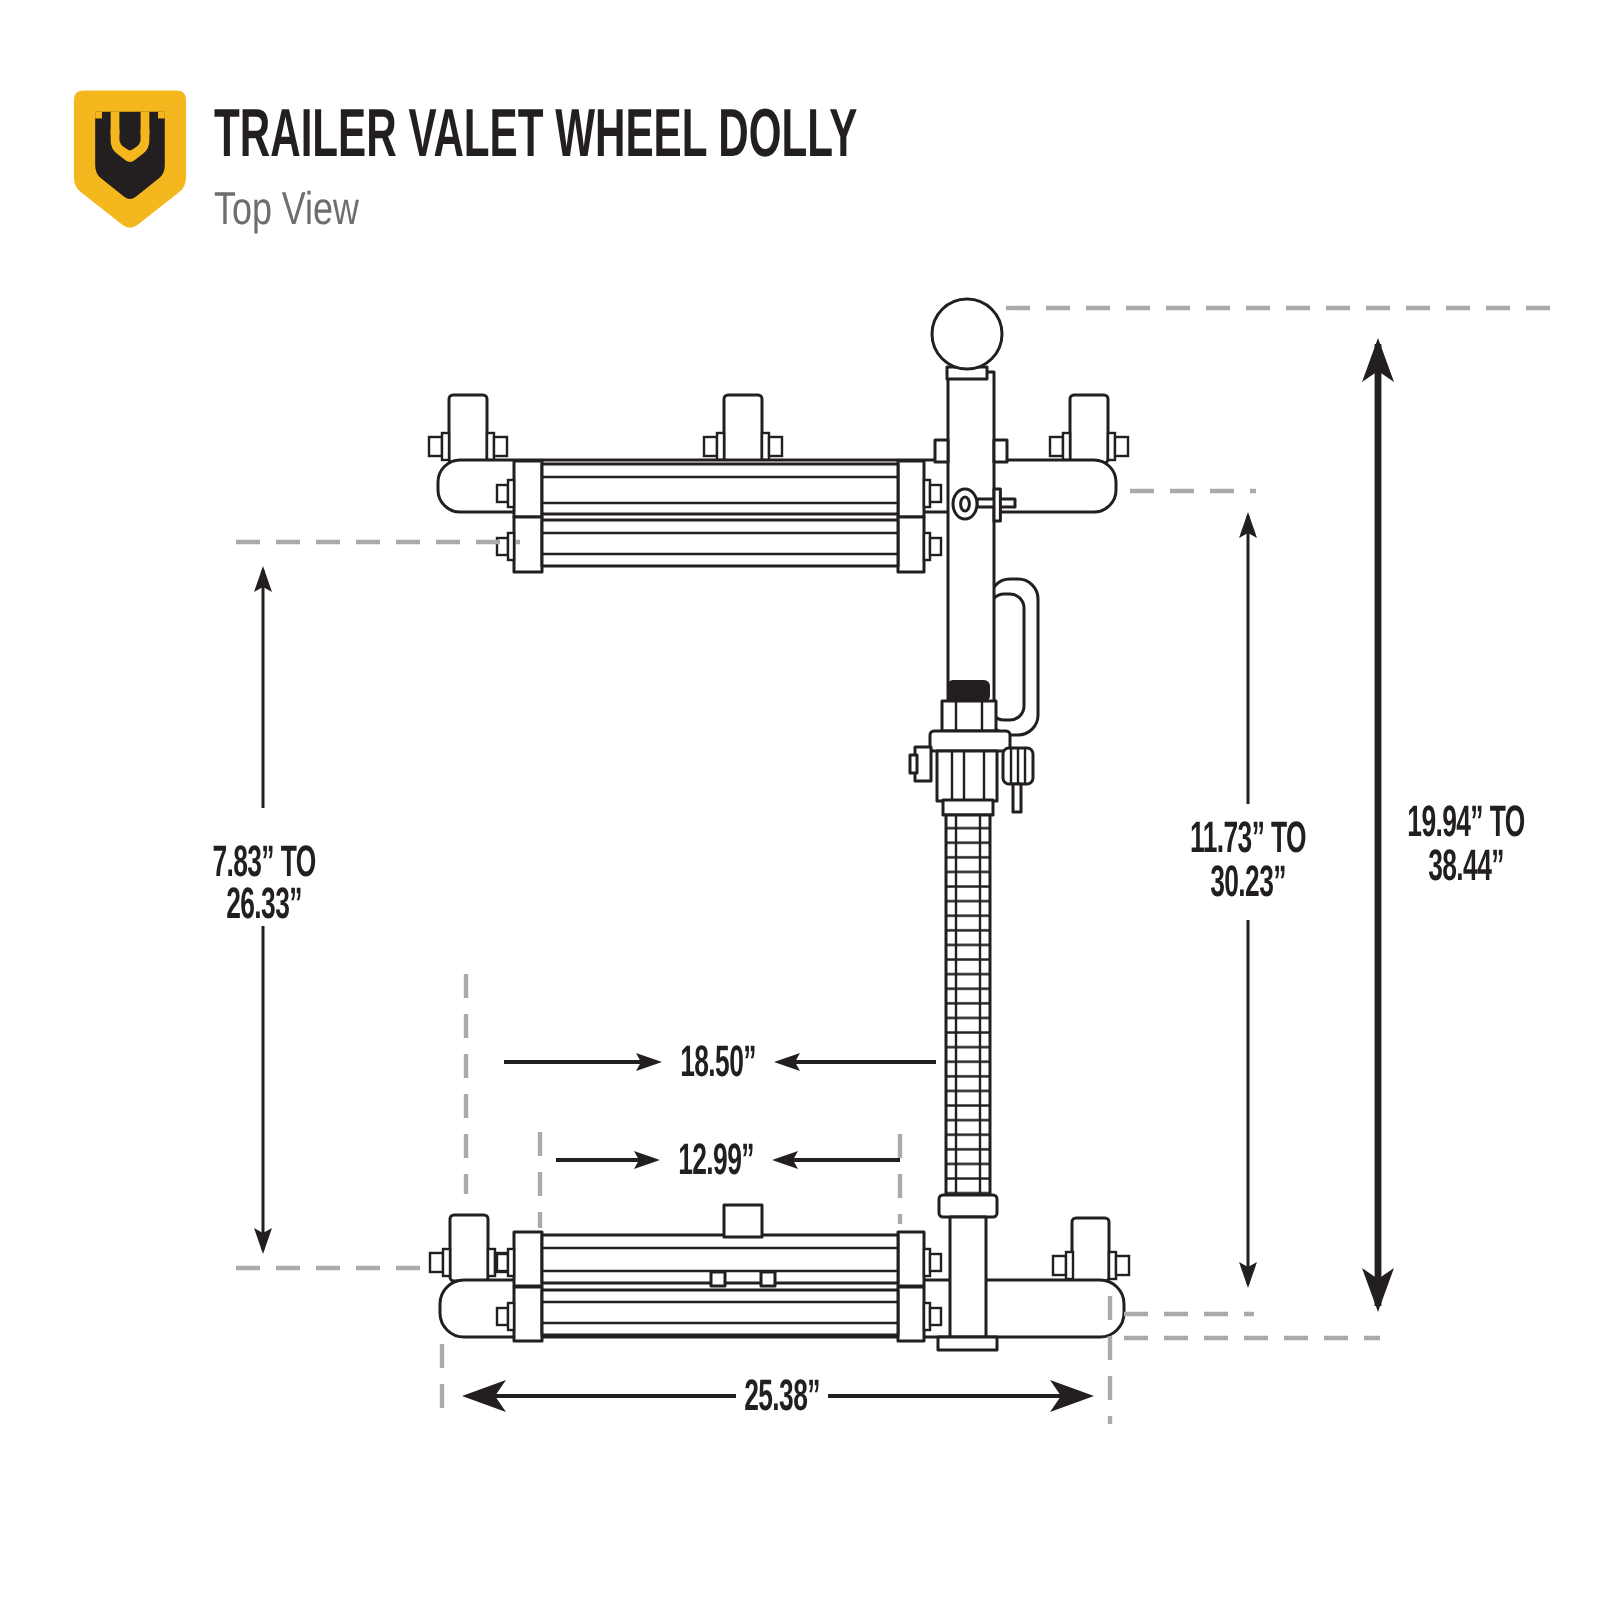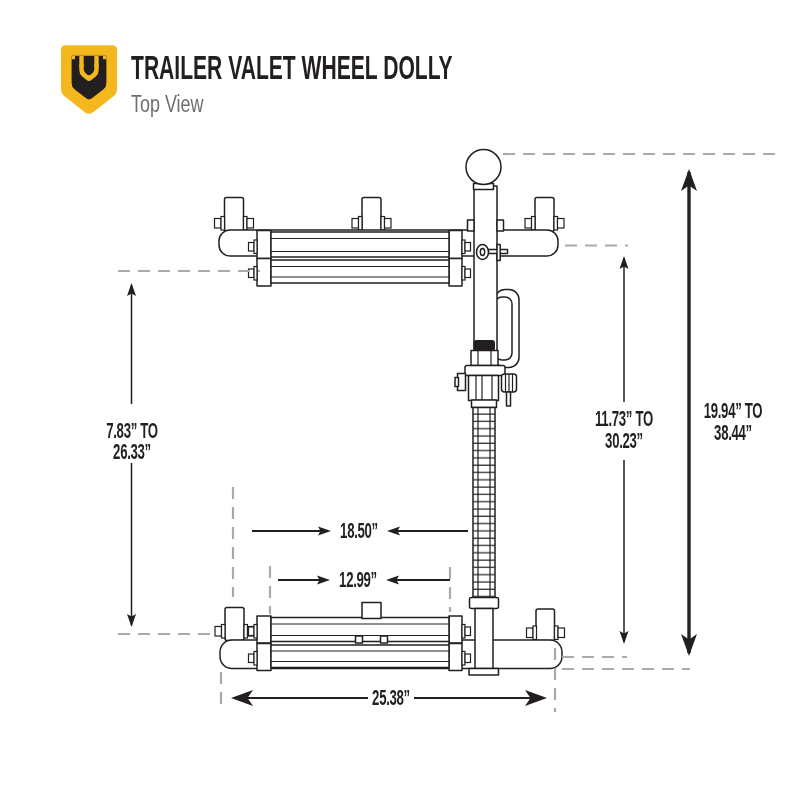--- a/index.html
+++ b/index.html
@@ -1,18 +1,18 @@
 <!DOCTYPE html>
 <html><head>
 <meta charset="utf-8">
 <style>
   html,body{margin:0;padding:0;background:#fff;}
   .stage{position:relative;width:800px;height:800px;background:#ffffff;overflow:hidden;
          font-family:"Liberation Sans",sans-serif;}
-  .header{position:absolute;left:60px;top:44px;display:flex;align-items:flex-end;}
+  .header{position:absolute;left:36px;top:44px;display:flex;align-items:flex-end;}
   .logo{width:58px;height:72px;flex:0 0 auto;}
   .titles{margin-left:13px;padding-top:6px;}
   .title{font-weight:bold;font-size:34px;line-height:1;color:#231F20;white-space:nowrap;
          transform:scaleX(0.62);transform-origin:left top;letter-spacing:0px;}
   .subtitle{font-size:23px;line-height:1;color:#6D6E71;margin-top:9px;white-space:nowrap;
          transform:scaleX(0.78);transform-origin:left top;}
   .diagram{position:absolute;left:0;top:0;width:800px;height:800px;}
   .st{stroke:#231F20;stroke-width:1.5;fill:#fff;stroke-linejoin:round;}
   .ln{stroke:#231F20;stroke-width:1.2;fill:none;}
   .ink{fill:#231F20;stroke:none;}

